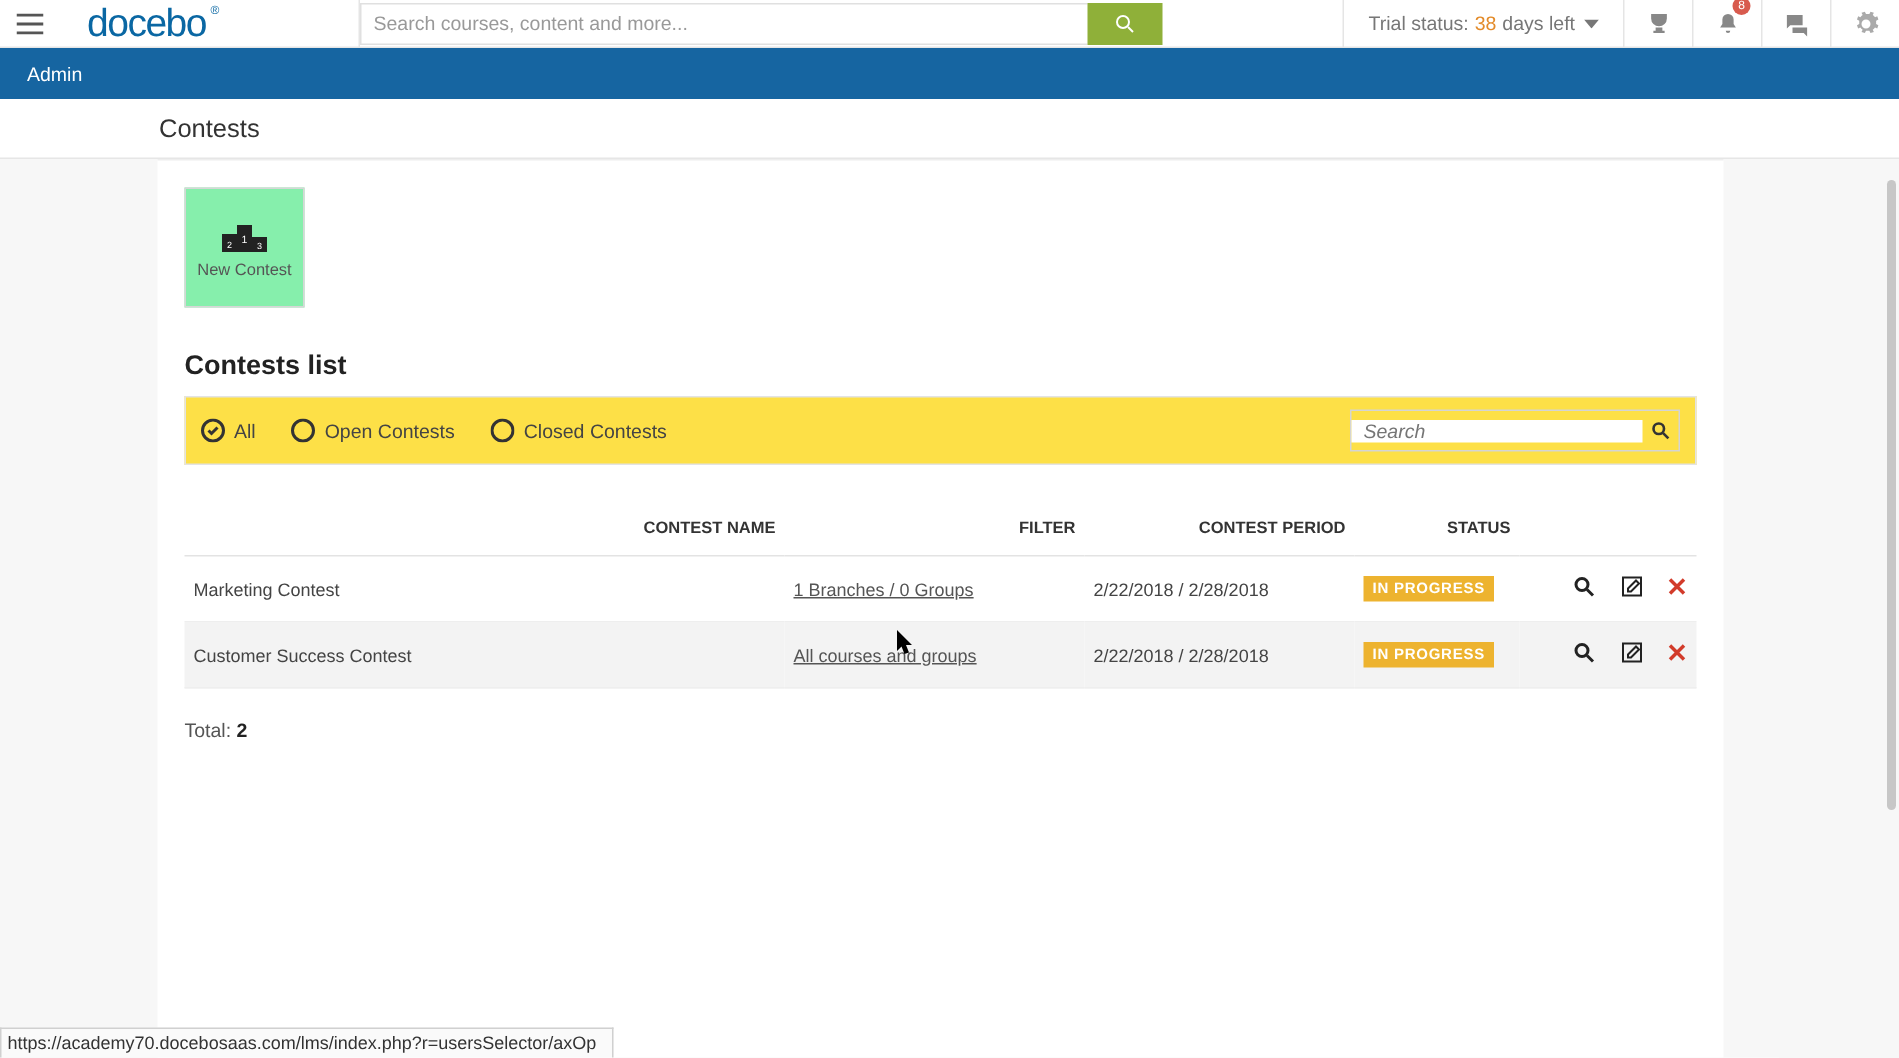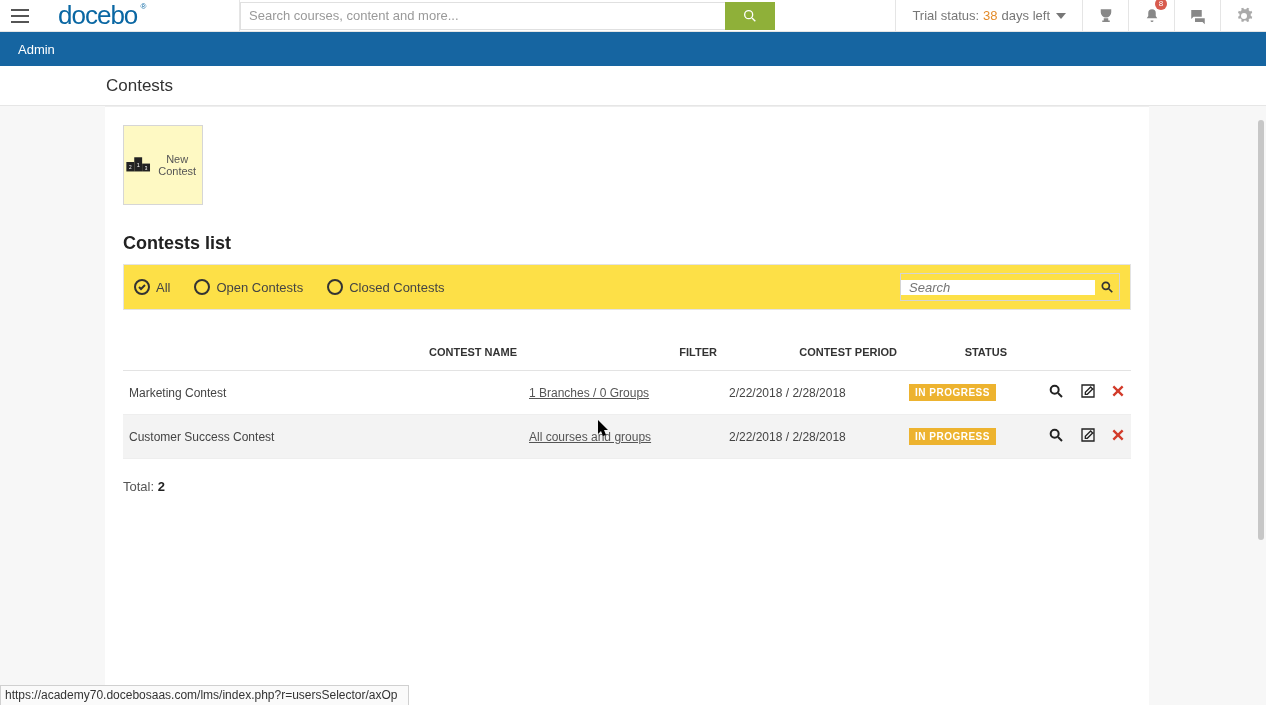--- a/index.html
+++ b/index.html
@@ -28,21 +28,21 @@
 
   
   .adminbar { height: 34px; background: #1665a1; color: #fff; display: flex; align-items: center; padding-left: 18px; font-size: 13px; }
 
   
   .titlebar { height: 40px; background: #fff; border-bottom: 1px solid #e6e6e6; display: flex; align-items: center; padding-left: 106px; font-size: 17px; color: #333; }
 
   
   .content { position: absolute; left: 105px; top: 106px; width: 1044px; background: #fff; border-top: 1px solid #eee; padding: 18px 18px 260px 18px; }
 
-  .new-contest-tile { width: 80px; height: 80px; border: 1px solid #d6d6d6; background: #fef9c3; display: flex; flex-direction: row; align-items: center; justify-content: center; cursor: pointer; }
+  .new-contest-tile { width: 80px; height: 80px; border: 1px solid #d6d6d6; background: #86efac; display: flex; flex-direction: column; align-items: center; justify-content: center; cursor: pointer; }
   .new-contest-tile svg { margin-bottom: 6px; }
   .new-contest-tile span { font-size: 11px; color: #555; text-align: center; }
 
   .list-title { margin-top: 28px; font-size: 18px; font-weight: 700; color: #222; }
 
   .filter-row { margin-top: 10px; background: #fde047; border: 1px solid #e3e3e3; height: 46px; display: flex; align-items: center; padding: 0 10px; }
   .radio-opt { display: flex; align-items: center; margin-right: 24px; cursor: pointer; }
   .radio-opt svg { margin-right: 6px; }
   .radio-opt span { font-size: 13px; color: #444; }
   .filter-row .spacer2 { flex: 1; }

